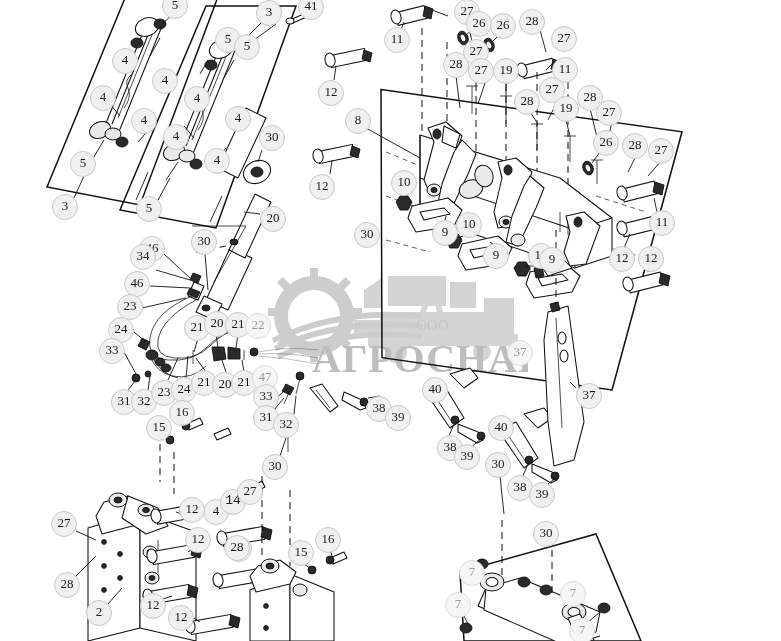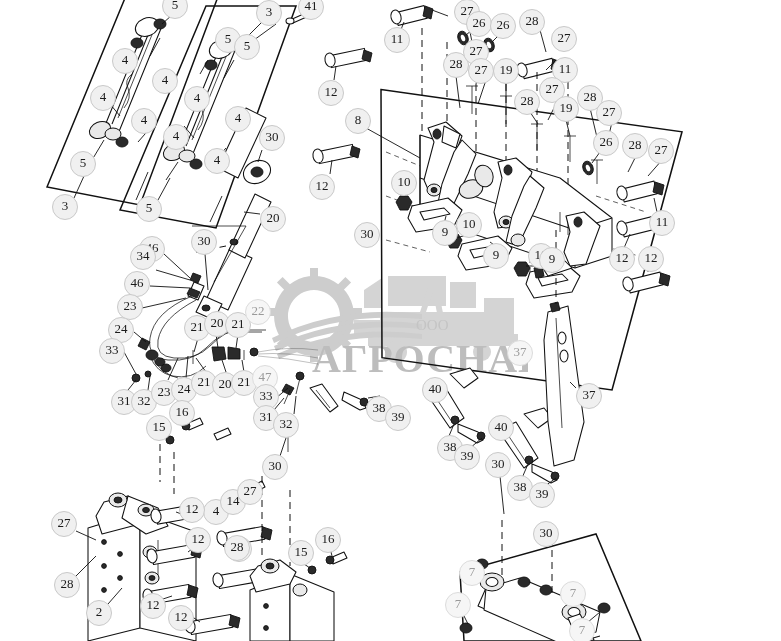--- a/index.html
+++ b/index.html
@@ -612,34 +612,34 @@
       <div class="cal" style="left: 129px; top: 306px;">23</div>
       <div class="cal" style="left: 120px; top: 329px;">24</div>
       <div class="cal" style="left: 111px; top: 350px;">33</div>
       <div class="cal" style="left: 123px; top: 401px;">31</div>
       <div class="cal" style="left: 143px; top: 401px;">32</div>
       <div class="cal" style="left: 163px; top: 392px;">23</div>
       <div class="cal" style="left: 183px; top: 389px;">24</div>
       <div class="cal" style="left: 196px; top: 327px;">21</div>
       <div class="cal" style="left: 216px; top: 323px;">20</div>
       <div class="cal" style="left: 237px; top: 324px;">21</div>
-      <div class="cal dim" style="left: 257px; top: 311px;">22</div>
+      <div class="cal dim" style="left: 257px; top: 325px;">22</div>
       <div class="cal" style="left: 203px; top: 382px;">21</div>
       <div class="cal" style="left: 224px; top: 384px;">20</div>
       <div class="cal" style="left: 243px; top: 382px;">21</div>
       <div class="cal dim" style="left: 264px; top: 377px;">47</div>
       <div class="cal" style="left: 203px; top: 241px;">30</div>
       <div class="cal" style="left: 265px; top: 396px;">33</div>
       <div class="cal" style="left: 265px; top: 417px;">31</div>
       <div class="cal" style="left: 285px; top: 424px;">32</div>
       <div class="cal" style="left: 274px; top: 466px;">30</div>
       <div class="cal" style="left: 158px; top: 427px;">15</div>
       <div class="cal" style="left: 181px; top: 412px;">16</div>
       <div class="cal" style="left: 215px; top: 511px;">4</div>
-      <div class="cal" style="left: 232px; top: 501px;">14</div>
+      <div class="cal" style="left: 232px; top: 501px; font-family: Liberation Mono, monospace;">14</div>
       <div class="cal" style="left: 191px; top: 509px;">12</div>
       <div class="cal" style="left: 197px; top: 539px;">12</div>
       <div class="cal" style="left: 238px; top: 548px;">12</div>
       <div class="cal" style="left: 152px; top: 605px;">12</div>
       <div class="cal" style="left: 180px; top: 617px;">12</div>
       <div class="cal" style="left: 98px; top: 612px;">2</div>
       <div class="cal" style="left: 63px; top: 523px;">27</div>
       <div class="cal" style="left: 66px; top: 584px;">28</div>
       <div class="cal" style="left: 249px; top: 491px;">27</div>
       <div class="cal" style="left: 236px; top: 547px;">28</div>

